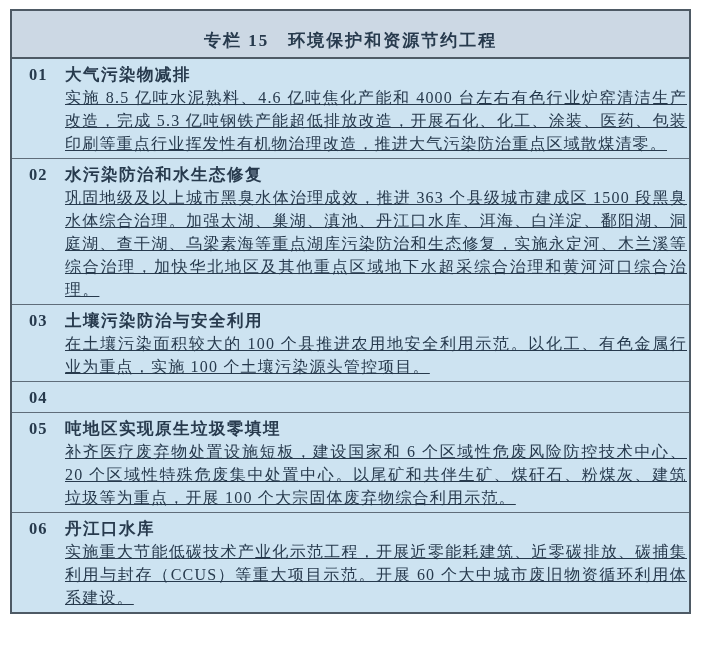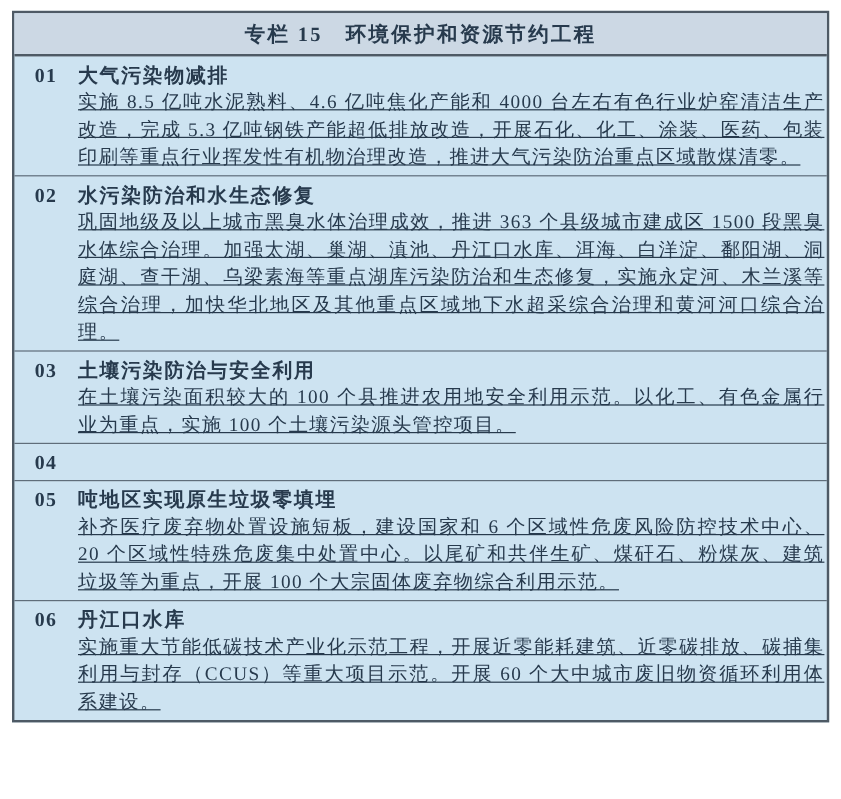--- a/index.html
+++ b/index.html
@@ -21,21 +21,21 @@
     border:2px solid var(--border-dark);
     background:var(--panel-bg);
   }
   .panel-header{
     background:var(--header-bg);
     border-bottom:2px solid var(--border-dark);
     text-align:center;
     font-weight:bold;
     font-size:17px;
     letter-spacing:2px;
-    padding:6px 4px 5px 4px;
+    padding:18px 4px 5px 4px;
   }
   .section{
     display:flex;
     padding:4px 0 3px 0;
   }
   .section + .section{
     border-top:1px solid var(--row-line);
   }
   .num{
     flex:0 0 53px;

